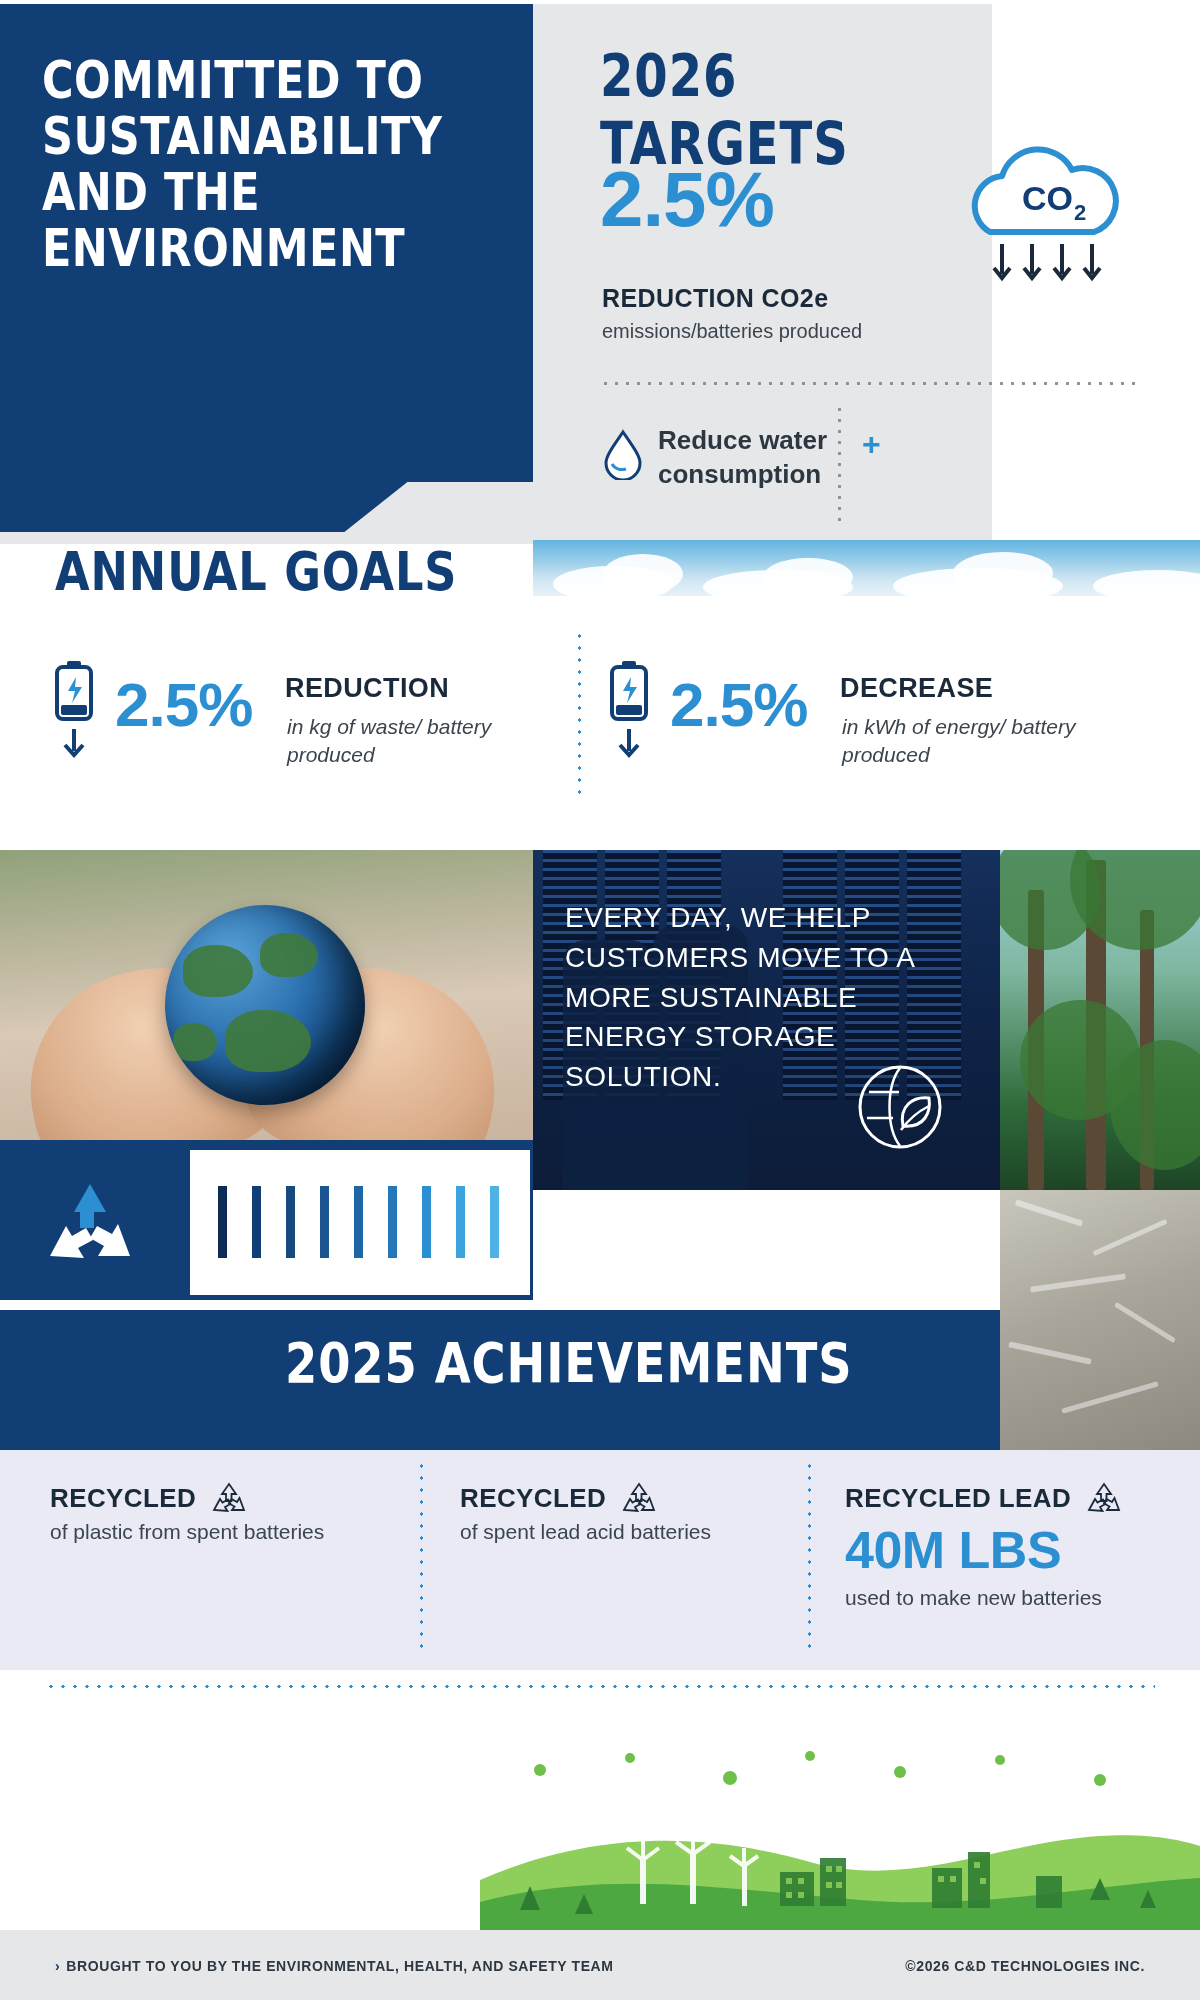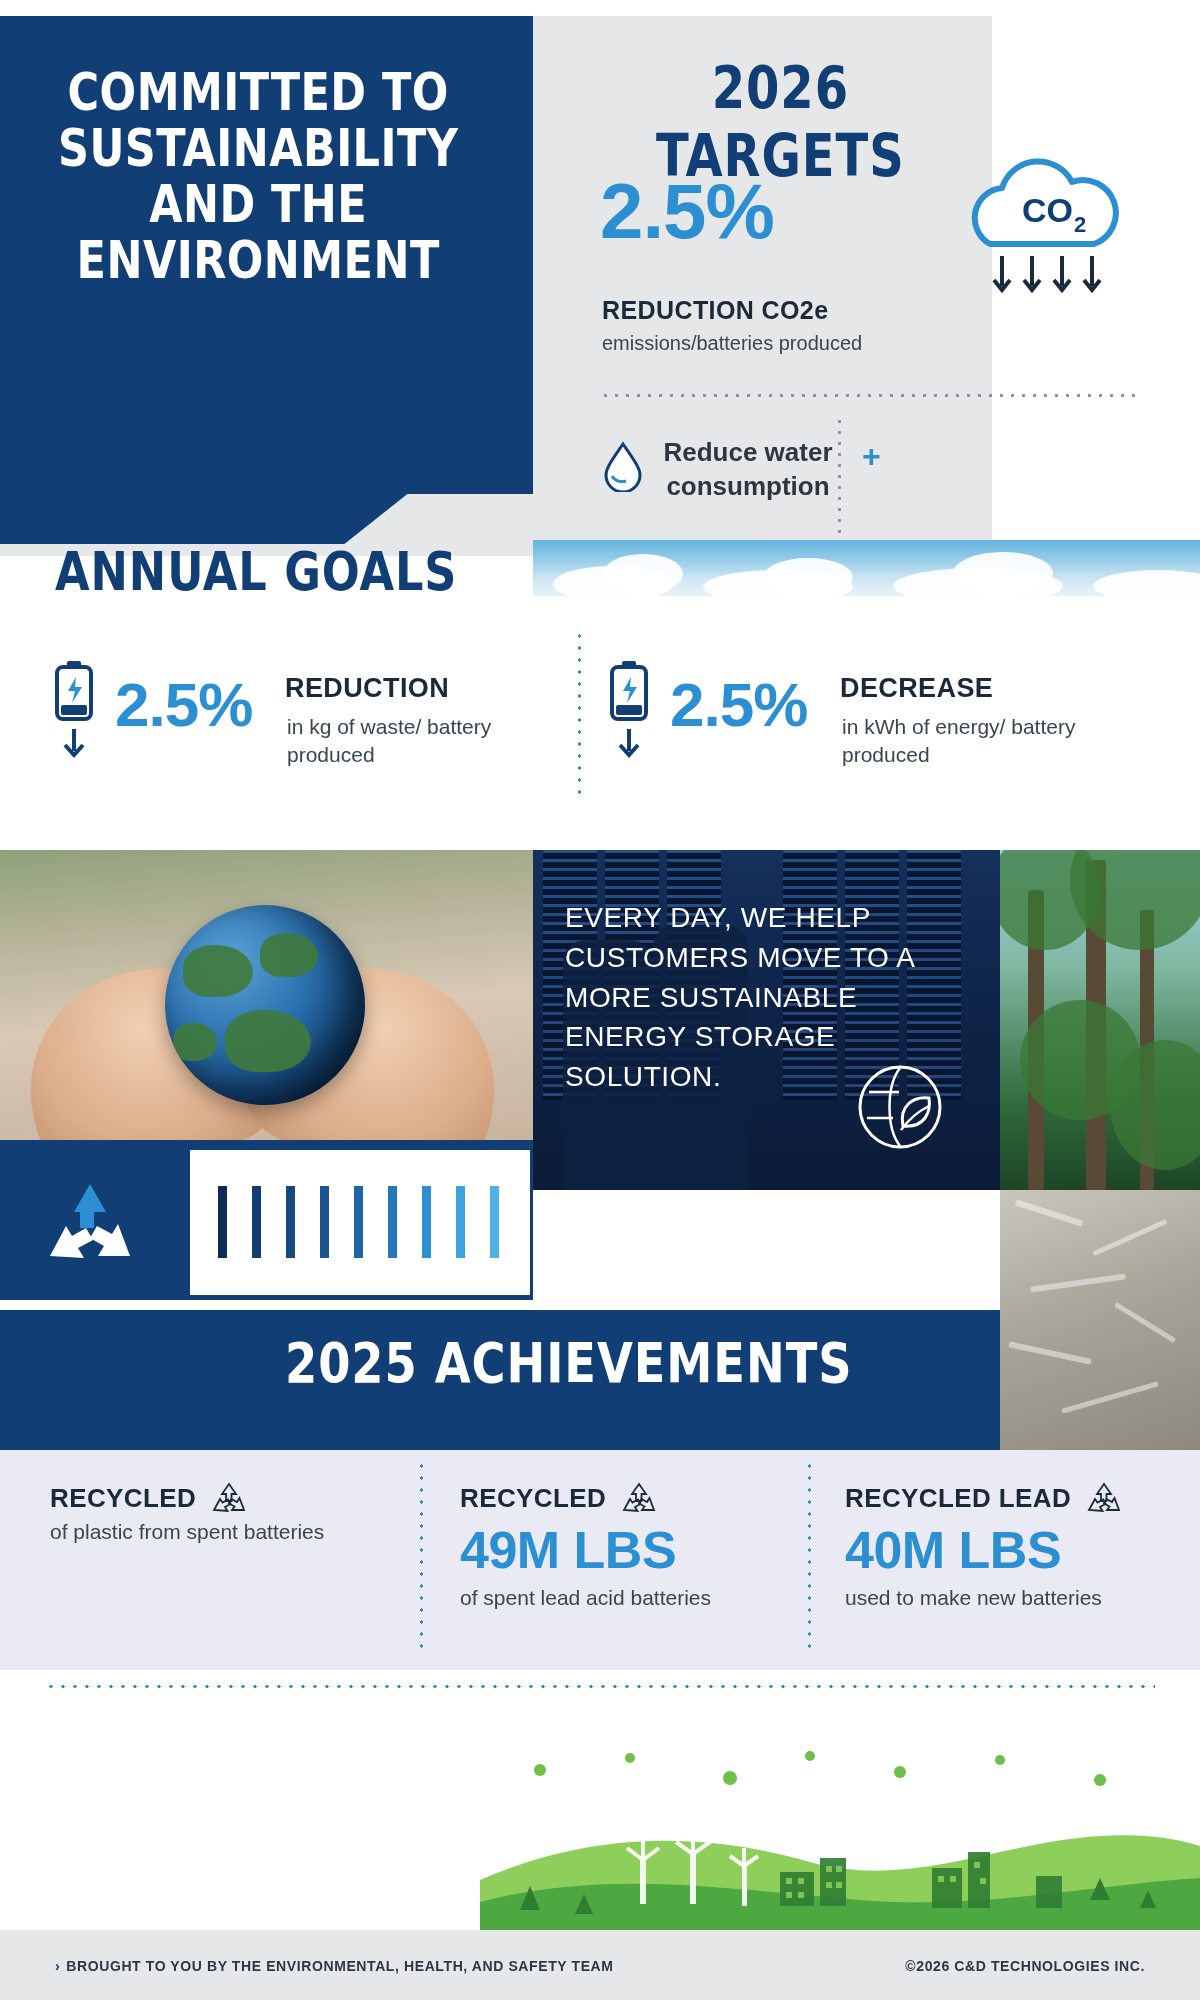--- a/index.html
+++ b/index.html
@@ -10,23 +10,22 @@
     overflow: hidden;
   }
   .page {
     position: relative;
     width: 1200px; height: 2000px;
     background: #ffffff;
   }
 
   
   .top-band {
-    position: absolute; left: 0; top: 16px; width: 992px; height: 540px;
+    position: absolute; left: 0; top: 4px; width: 992px; height: 540px;
     background: #e6e7e8;
-    text-align: center;
   }
   .headline-block {
     position: absolute; left: 0; top: 0; width: 533px; height: 478px;
     background: #123e76;
   }
   .headline-block .notch {
     position: absolute; left: 0; bottom: -50px; width: 420px; height: 60px;
     background: #123e76;
     clip-path: polygon(0 0, 100% 0, 82% 100%, 0 100%);
   }
@@ -107,21 +106,21 @@
   .goal .pct {
     position: absolute; left: 70px; top: 14px;
     color: #2b8fd1; font-size: 62px; font-weight: bold; letter-spacing: -1px;
   }
   .goal .lbl {
     position: absolute; left: 240px; top: 18px;
     color: #1b2a3a; font-size: 27px; font-weight: bold; letter-spacing: .4px;
   }
   .goal .desc {
     position: absolute; left: 242px; top: 58px; width: 250px;
-    color: #3a4550; font-size: 21px; line-height: 1.32;
+    color: #3a4550; font-size: 21px; line-height: 1.32; font-style: italic;
   }
   .batt-icon { position: absolute; left: 0; top: 0; width: 60px; height: 120px; }
   .dotted-v2 {
     position: absolute; left: 578px; top: 630px; width: 3px; height: 165px;
     background-image: radial-gradient(circle, #2b8fd1 1.6px, transparent 1.8px);
     background-size: 3px 12px;
   }
 
   
   .photo-band { position: absolute; left: 0; top: 850px; width: 1200px; height: 600px; padding-left: 20px; }
@@ -428,21 +427,20 @@
 
   <div class="stat stat-2">
     <div>
       <span class="k">RECYCLED</span>
       <svg class="mini-recycle" viewBox="0 0 36 32">
         <path d="M18 2 L25 12 L20.5 12 L20.5 19 L15 19 L15 12 L11 12 Z" fill="none" stroke="#1b2a3a" stroke-width="1.8"></path>
         <path d="M3 28 L9 17 L11.5 20.5 L17 17.5 L19.5 22 L14 25 L16.5 29 Z" fill="none" stroke="#1b2a3a" stroke-width="1.8"></path>
         <path d="M33 28 L21 28 L23.5 24.5 L18 21.5 L20.5 17 L26 20 L28.5 16 Z" fill="none" stroke="#1b2a3a" stroke-width="1.8"></path>
       </svg>
     </div>
-    <div class="big">49M LBS</div>
     <div class="sub">of spent lead acid batteries</div>
   </div>
 
   <div class="dotted-v3 dv3-b"></div>
 
   <div class="stat stat-3">
     <div>
       <span class="k">RECYCLED LEAD</span>
       <svg class="mini-recycle" viewBox="0 0 36 32">
         <path d="M18 2 L25 12 L20.5 12 L20.5 19 L15 19 L15 12 L11 12 Z" fill="none" stroke="#1b2a3a" stroke-width="1.8"></path>

